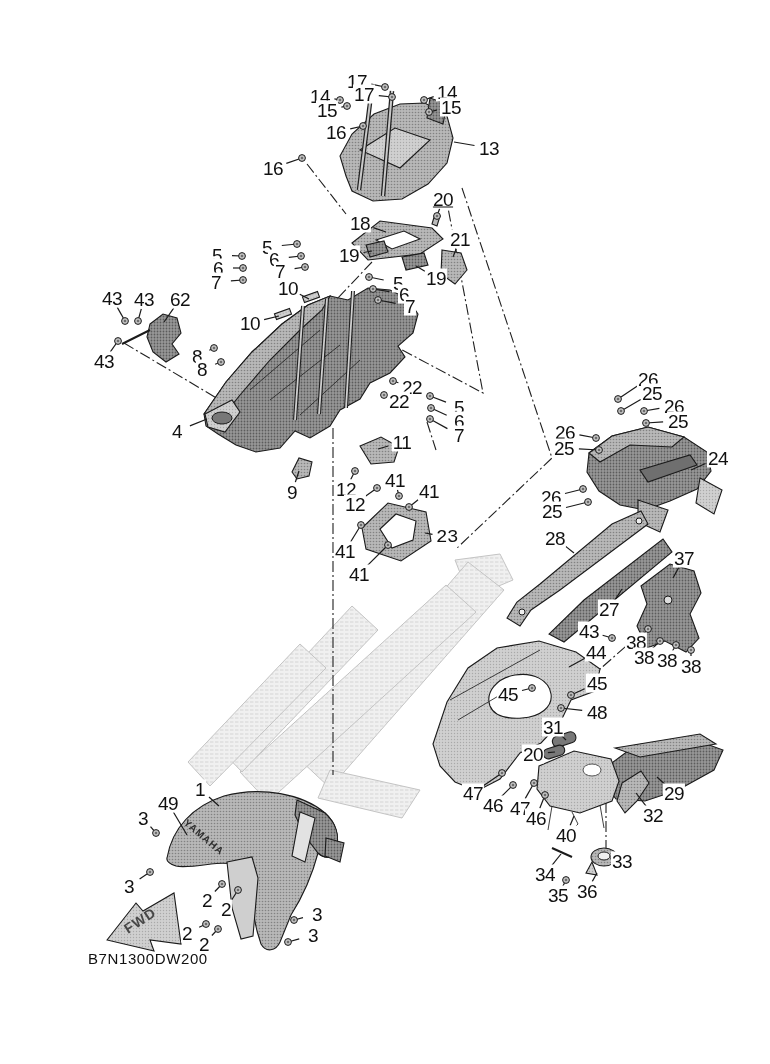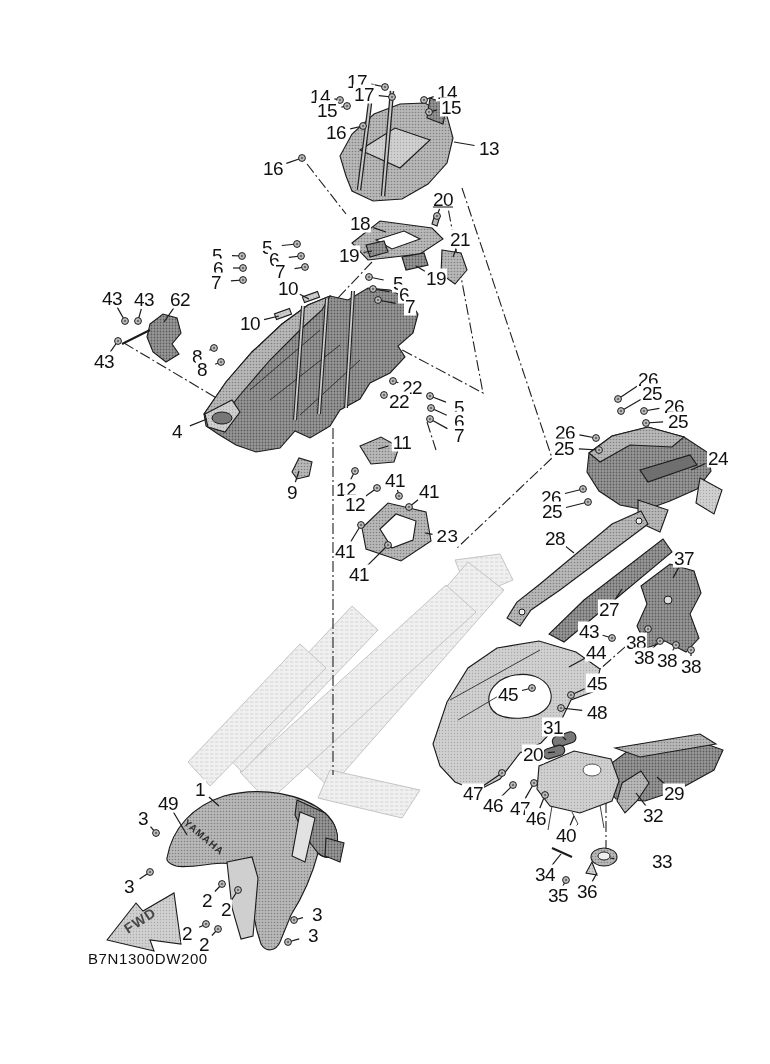--- a/index.html
+++ b/index.html
@@ -435,21 +435,21 @@
       <div class="callout" style="left: 597px; top: 712px;">48</div>
       <div class="callout" style="left: 553px; top: 727px;">31</div>
       <div class="callout" style="left: 533px; top: 754px;">20</div>
       <div class="callout" style="left: 674px; top: 793px;">29</div>
       <div class="callout" style="left: 653px; top: 815px;">32</div>
       <div class="callout" style="left: 473px; top: 793px;">47</div>
       <div class="callout" style="left: 493px; top: 805px;">46</div>
       <div class="callout" style="left: 520px; top: 808px;">47</div>
       <div class="callout" style="left: 536px; top: 818px;">46</div>
       <div class="callout" style="left: 566px; top: 835px;">40</div>
-      <div class="callout" style="left: 662px; top: 861px;">33</div>
+      <div class="callout" style="left: 622px; top: 861px;">33</div>
       <div class="callout" style="left: 545px; top: 874px;">34</div>
       <div class="callout" style="left: 558px; top: 895px;">35</div>
       <div class="callout" style="left: 587px; top: 891px;">36</div>
       <div class="callout" style="left: 200px; top: 789px;">1</div>
       <div class="callout" style="left: 168px; top: 803px; text-align: right;">49</div>
       <div class="callout" style="left: 143px; top: 818px;">3</div>
       <div class="callout" style="left: 129px; top: 886px;">3</div>
       <div class="callout" style="left: 207px; top: 900px;">2</div>
       <div class="callout" style="left: 226px; top: 909px;">2</div>
       <div class="callout" style="left: 187px; top: 933px;">2</div>

